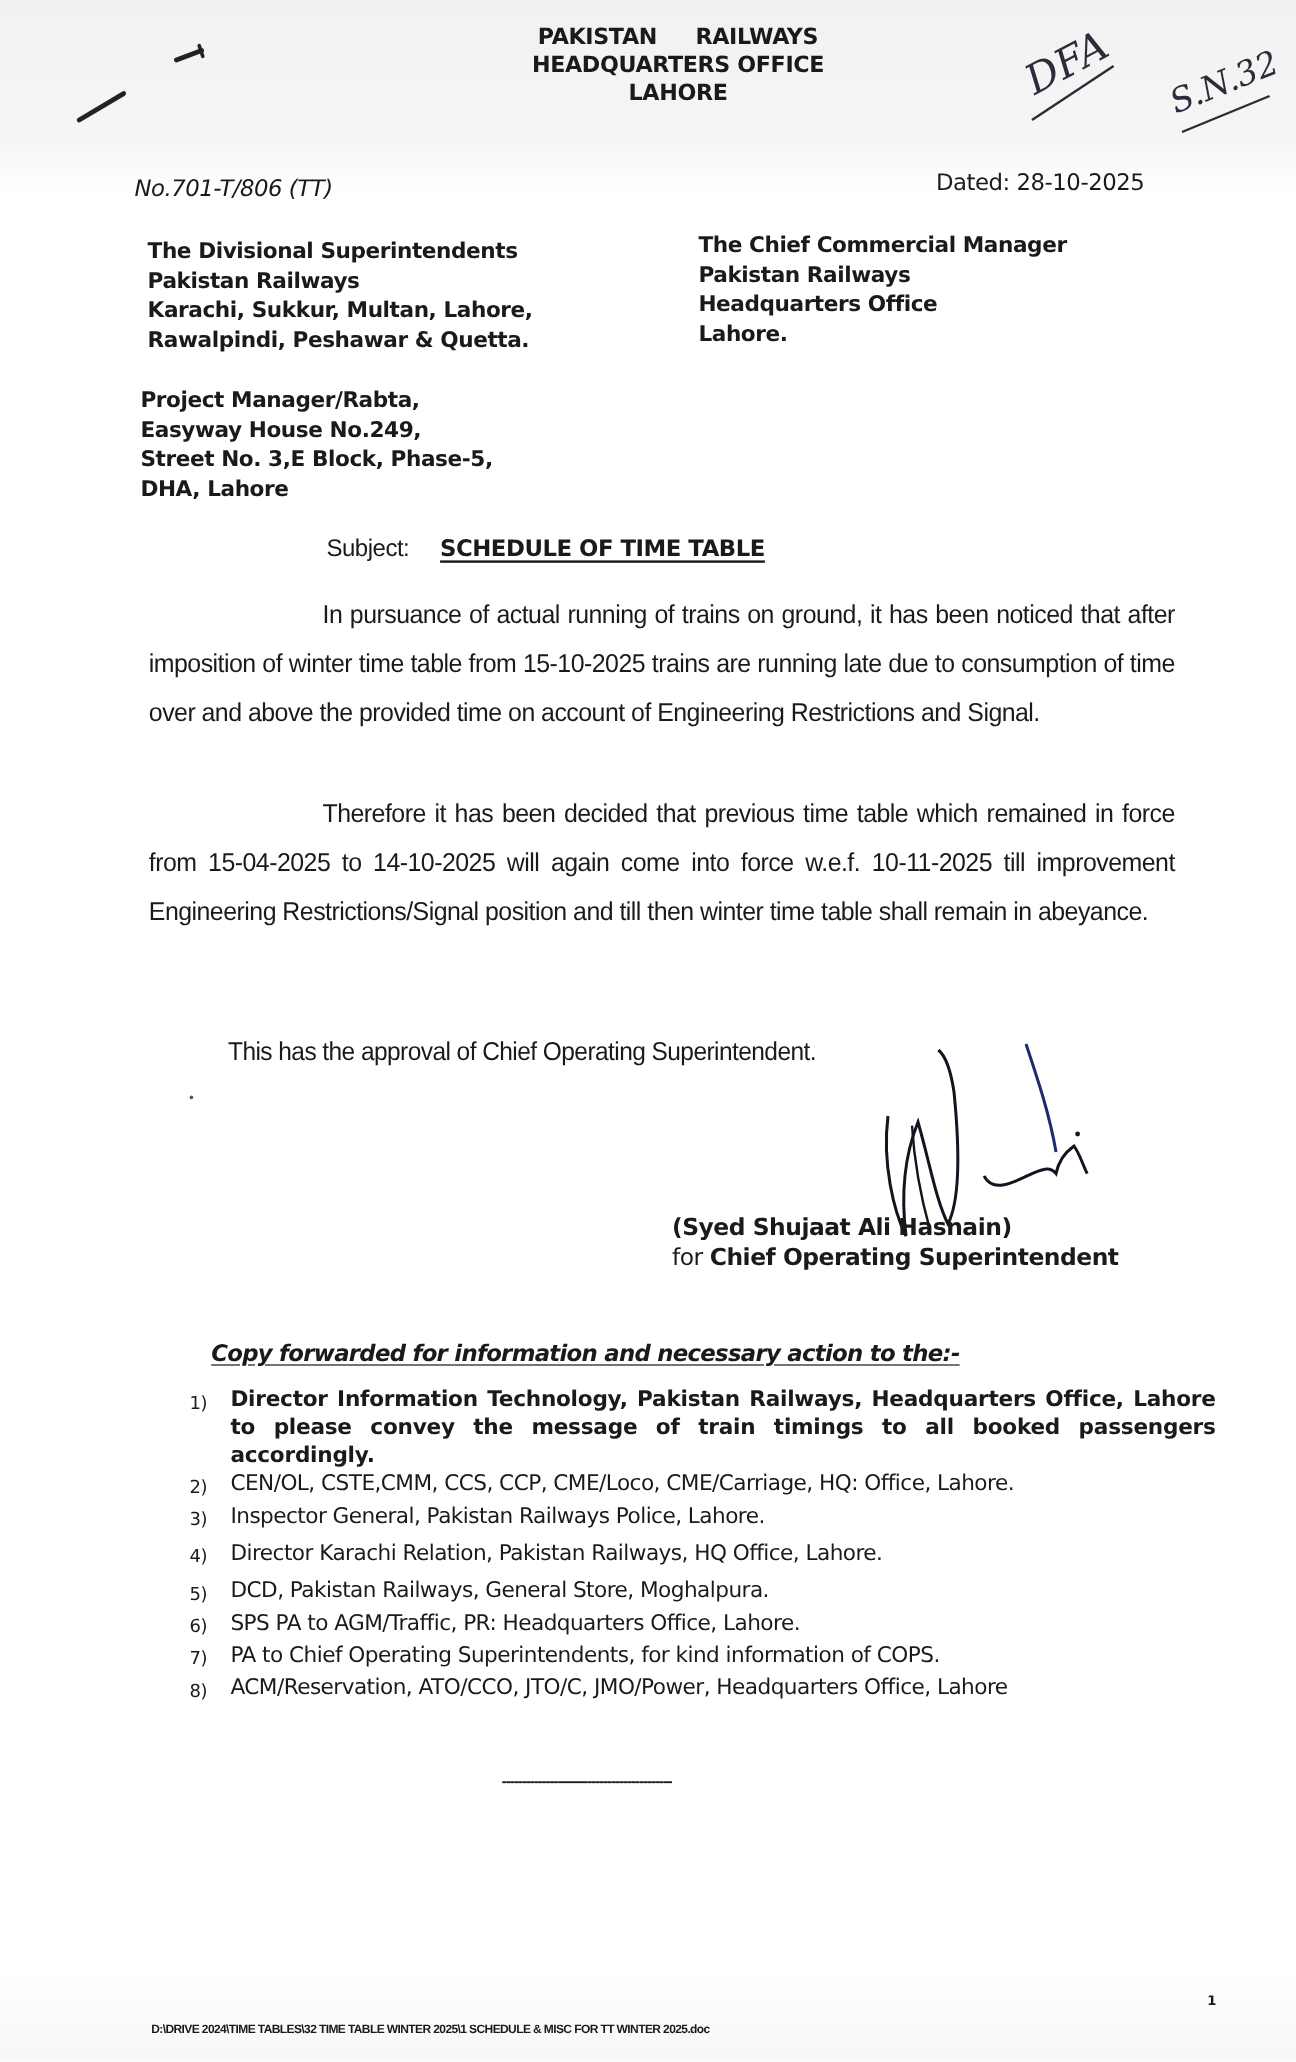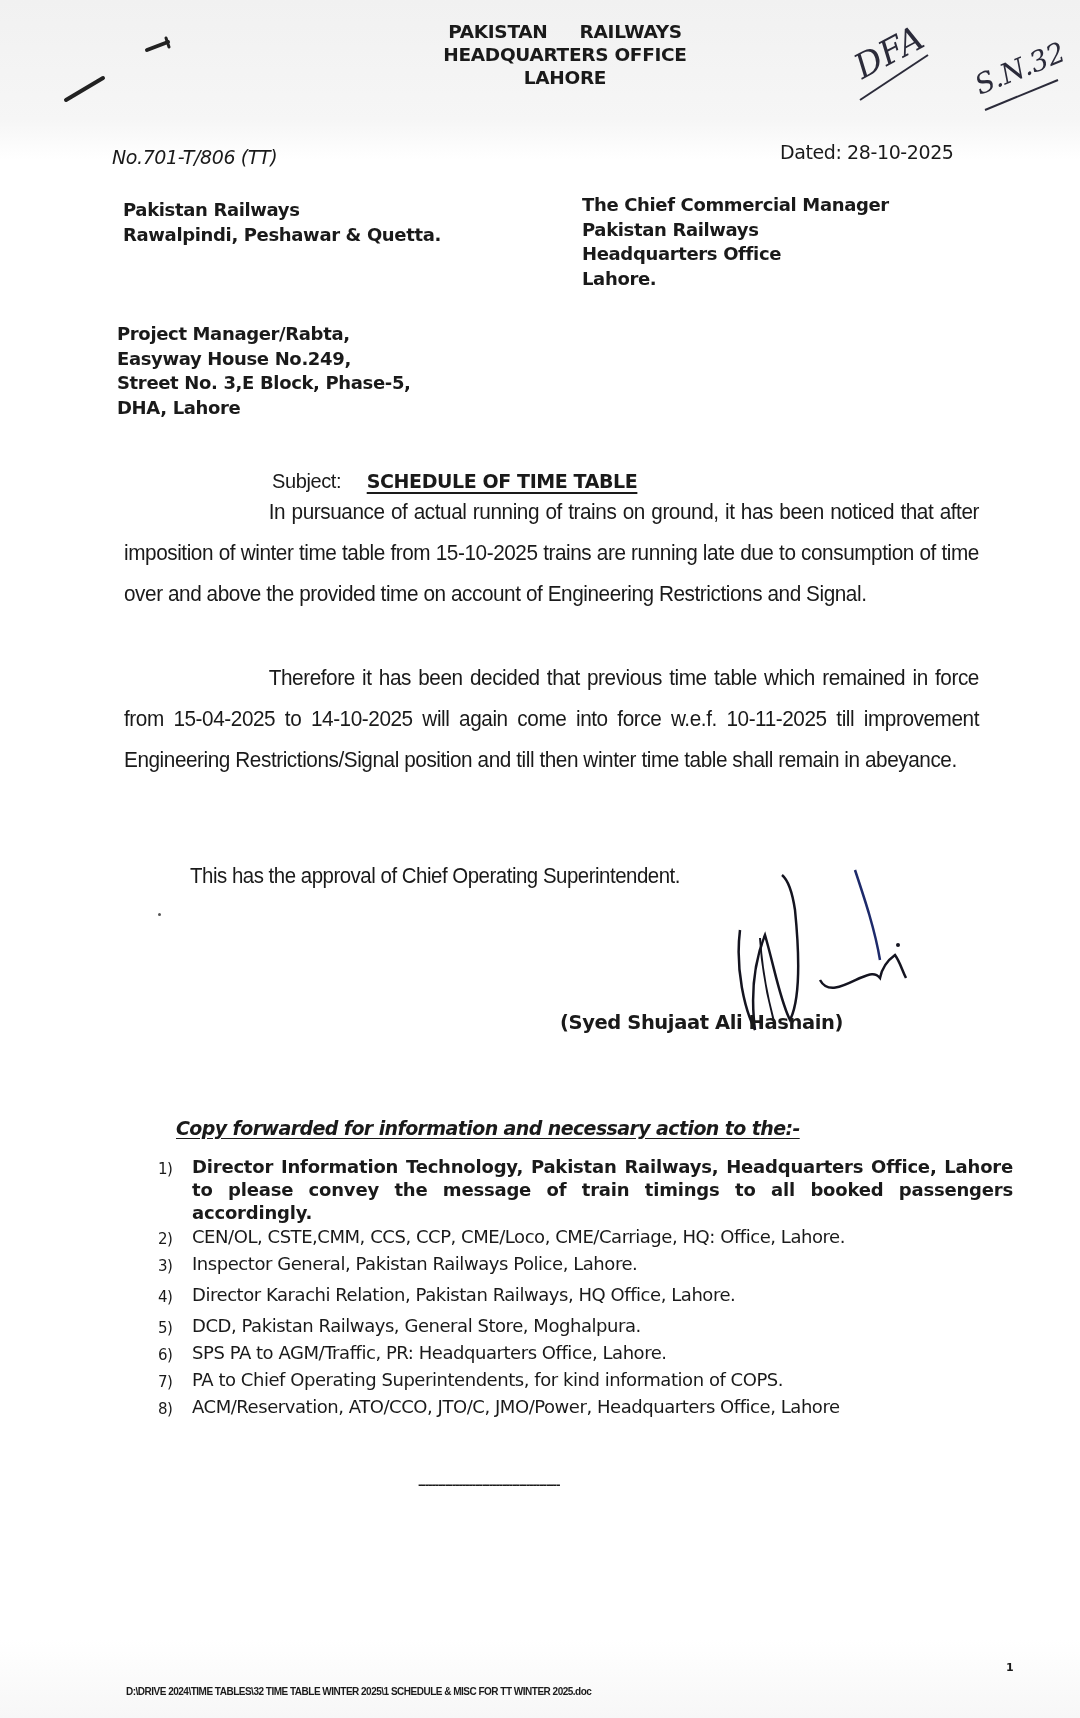--- a/index.html
+++ b/index.html
@@ -11,21 +11,21 @@
     }
     .abs { position: absolute; }
     .hdr { left: 380px; top: 20px; width: 370px; text-align: center; font-weight: bold; font-size: 18.5px; line-height: 23px; font-family: "DejaVu Sans", sans-serif; letter-spacing: -0.3px; }
     .hdr .row1 { word-spacing: 26px; }
     .ref { left: 112px; top: 146px; font-size: 19px; font-family: "DejaVu Sans", sans-serif; letter-spacing: -0.4px; font-style: italic; }
     .date { left: 780px; top: 141px; font-size: 19px; letter-spacing: -0.4px; }
     .addr { font-weight: bold; font-size: 18px; line-height: 24.5px; letter-spacing: -0.35px; }
     .addr1 { left: 123px; top: 198px; }
     .addr2 { left: 582px; top: 193px; }
     .addr3 { left: 117px; top: 322px; }
-    .subject { left: 272px; top: 470px; font-size: 19px; letter-spacing: -0.4px; }
+    .subject { left: 272px; top: 446px; font-size: 19px; letter-spacing: -0.4px; }
     .subject .lbl { font-family: "Liberation Sans", sans-serif; font-size: 20px; margin-right: 20px; }
     .subject .val { font-weight: bold; text-decoration: underline; text-decoration-thickness: 2px; text-underline-offset: 4px; }
     .para { left: 124px; width: 886px; font-family: "Liberation Sans", sans-serif; font-size: 21.5px; line-height: 41px; text-align: justify; letter-spacing: -0.45px; transform: scaleX(0.965); transform-origin: left top; }
     .para p { margin: 0; text-indent: 150px; }
     .para1 { top: 492px; }
     .para2 { top: 658px; }
     .caret { position: relative; }
     .caret .ins { position: absolute; left: -4px; top: -14px; font-size: 11px; font-family: "DejaVu Sans", sans-serif; }
     .approval { left: 190px; top: 864px; font-family: "Liberation Sans", sans-serif; font-size: 21.5px; letter-spacing: -0.5px; transform: scaleX(0.95); transform-origin: left top; }
     .sigblock { left: 560px; top: 1010px; width: 460px; text-align: left; font-size: 19.5px; line-height: 25px; letter-spacing: -0.4px; }
@@ -65,21 +65,23 @@
   <text x="20" y="60" transform="rotate(-28 40 60)" font-family="DejaVu Serif, serif" font-style="italic" font-size="34" fill="#2b2b3a">DFA</text>
   <path d="M20 90 Q50 70 88 45" stroke="#2b2b3a" stroke-width="2" fill="none"></path>
   <text x="135" y="80" transform="rotate(-22 150 70)" font-family="DejaVu Serif, serif" font-style="italic" font-size="28" fill="#2b2b3a">S.N.32</text>
   <path d="M145 100 L218 70" stroke="#2b2b3a" stroke-width="2" fill="none"></path>
 </svg>
 
 <div class="abs ref">No.701-T/806 (TT)</div>
 <div class="abs date">Dated: 28-10-2025</div>
 
 <div class="abs addr addr1">
+  <div>The Divisional Superintendents</div>
   <div>Pakistan Railways</div>
+  <div>Karachi, Sukkur, Multan, Lahore,</div>
   <div>Rawalpindi, Peshawar &amp; Quetta.</div>
 </div>
 <div class="abs addr addr2">
   <div>The Chief Commercial Manager</div>
   <div>Pakistan Railways</div>
   <div>Headquarters Office</div>
   <div>Lahore.</div>
 </div>
 <div class="abs addr addr3">
   <div>Project Manager/Rabta,</div>
@@ -106,20 +108,21 @@
 <svg class="abs signature" viewBox="0 0 220 180">
   <path d="M135 10 C145 40 155 70 160 100" stroke="#1d2a6b" stroke-width="2.5" fill="none"></path>
   <path d="M20 70 C15 110 25 150 35 170 C30 130 35 100 45 75 C55 110 60 140 70 160 C80 140 80 100 75 50 C72 30 68 20 62 15" stroke="#141420" stroke-width="2.5" fill="none"></path>
   <path d="M40 78 C42 110 48 140 55 165" stroke="#141420" stroke-width="2" fill="none"></path>
   <path d="M100 120 C108 135 125 125 140 118 C150 114 155 112 160 118 C162 108 168 100 175 95 C180 102 182 110 186 118" stroke="#141420" stroke-width="2.5" fill="none"></path>
   <circle cx="178" cy="85" r="2" fill="#141420"></circle>
 </svg>
 
 <div class="abs sigblock">
   <div class="name">(Syed Shujaat Ali Hasnain)</div>
+  <div><span>for</span> <span class="bold">Chief Operating Superintendent</span></div>
 </div>
 
 <div class="abs copyhead">Copy forwarded for information and necessary action to the:-</div>
 <ul class="abs copylist">
   <li class="first">
       <span class="num">1)</span>
       <span class="txt">Director Information Technology, Pakistan Railways, Headquarters Office, Lahore to please convey the message of train timings to all booked passengers accordingly.</span>
     </li>
   <li>
       <span class="num">2)</span>

